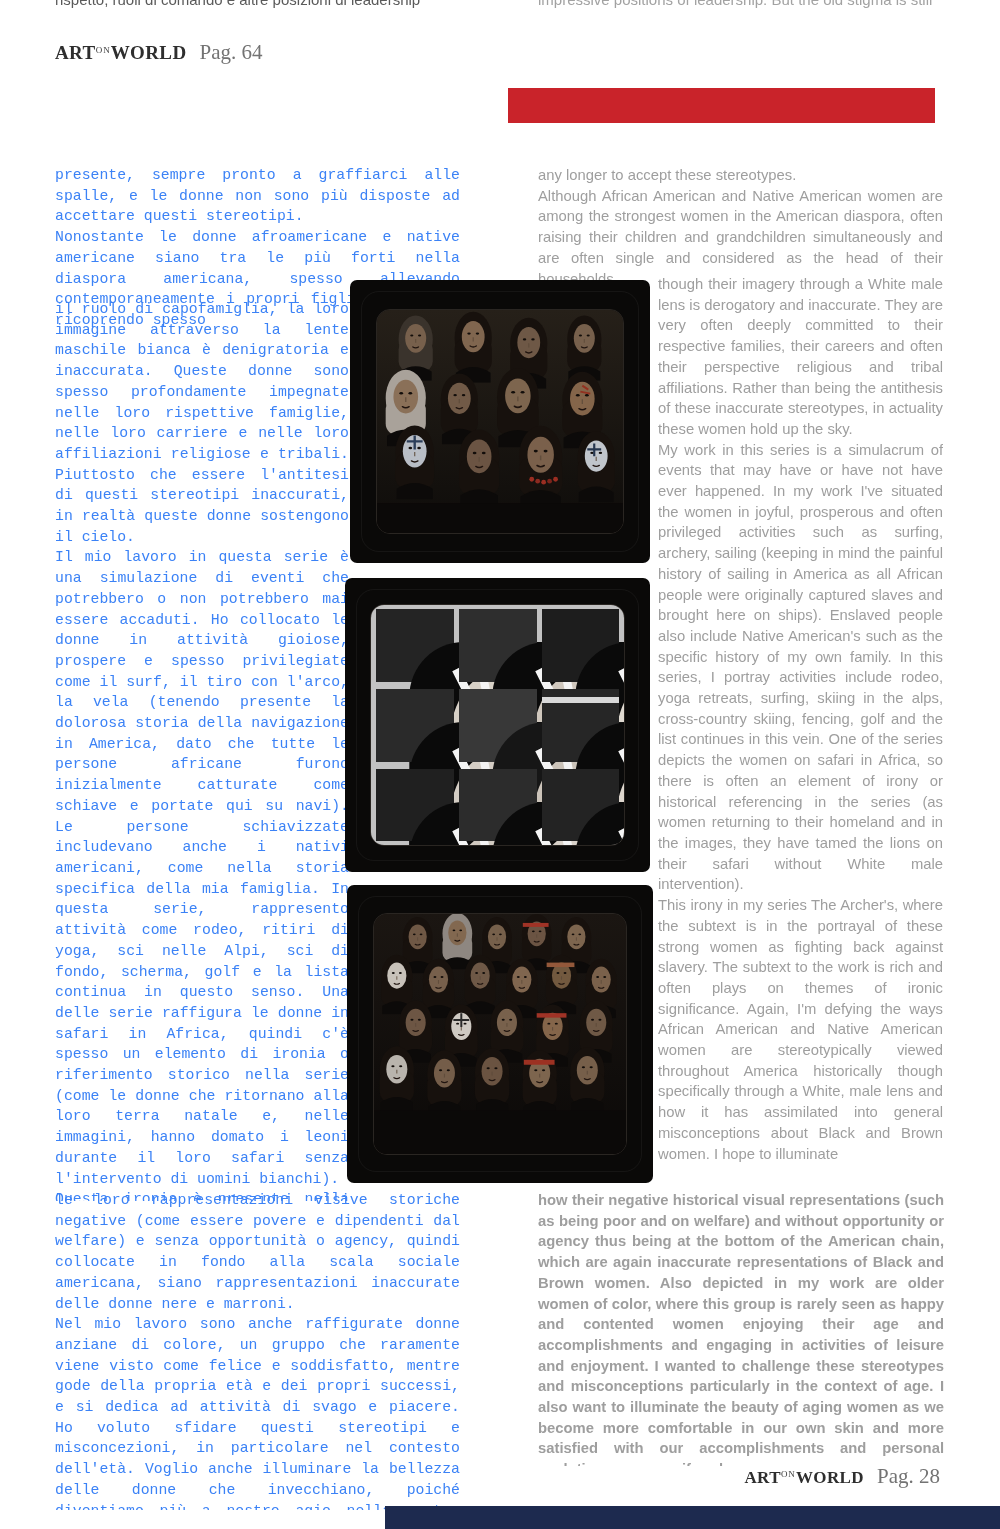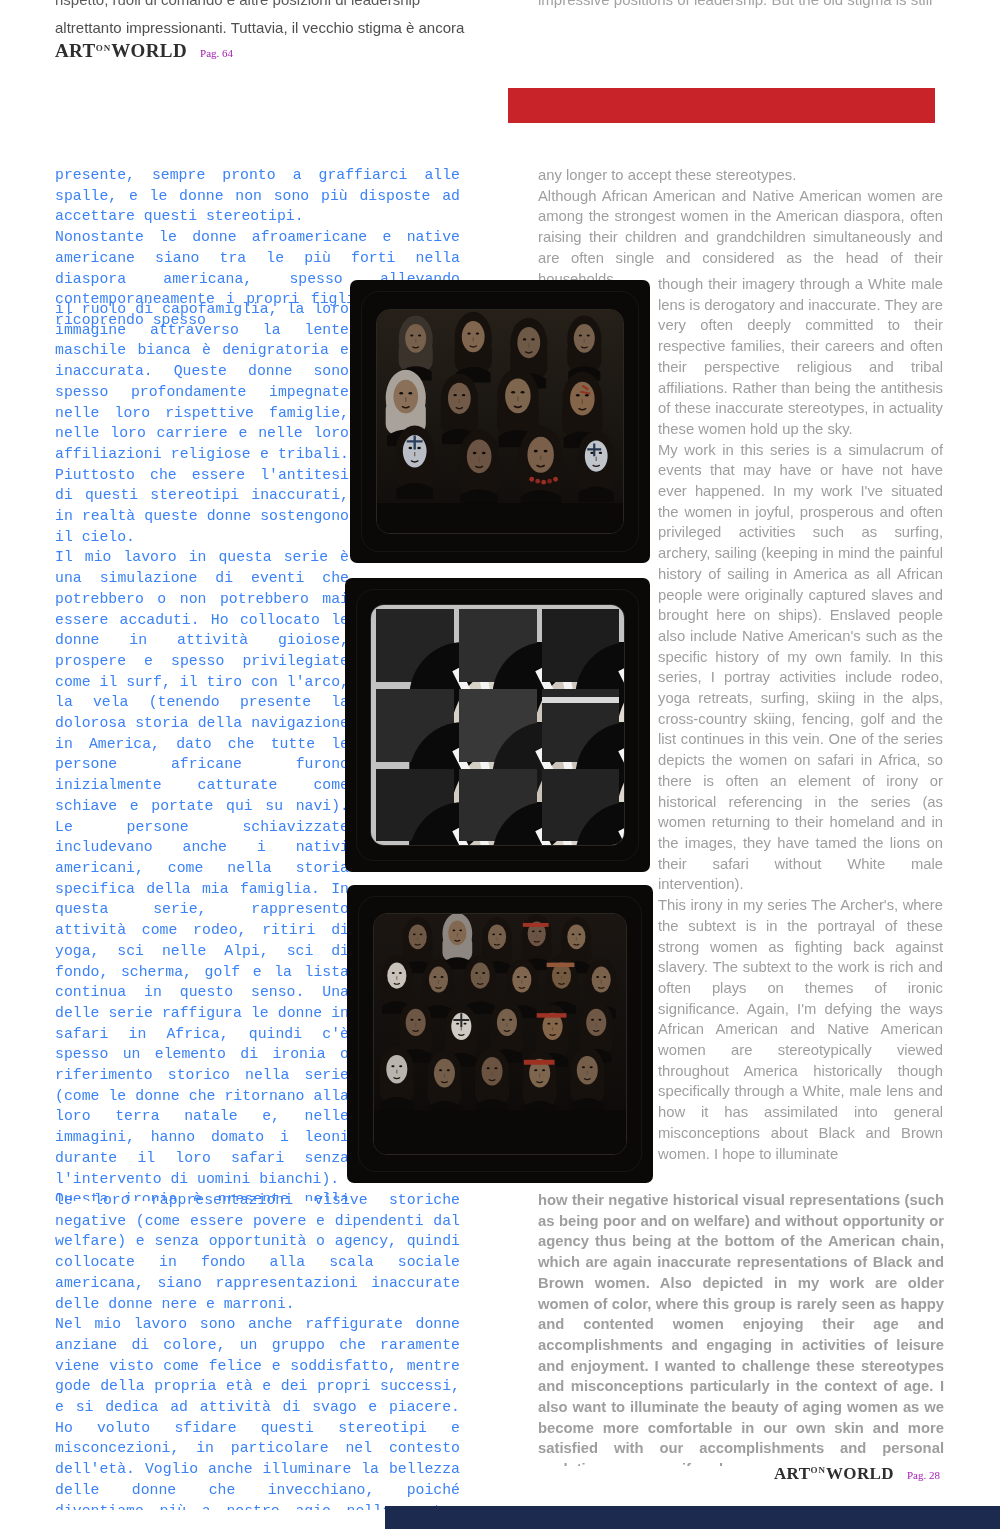--- a/index.html
+++ b/index.html
@@ -15,22 +15,22 @@
   .cut-right span{color:#a2a2a2;}
   .topline{position:absolute;top:17px;width:405px;font-size:15px;line-height:21px;white-space:nowrap;}
   .topline.l{left:55px;color:#4f4f4f;}
   .topline.r{left:538px;color:#9e9e9e;}
 
   
   .folio{position:absolute;font-family:"Liberation Serif","DejaVu Serif",serif;}
   .folio-top{left:55px;top:40px;}
   .folio-bottom{right:60px;top:1464px;text-align:right;}
   .brand{font-weight:700;color:#2e2e2e;font-size:19px;letter-spacing:0.4px;}
-  .brand .on{font-size:9px;vertical-align:6px;letter-spacing:1px;font-weight:700;color:#3a3a3a;}
-  .pag{color:#a21caf;font-size:11px;margin-left:9px;}
+  .brand .on{font-size:9px;vertical-align:6px;letter-spacing:1px;font-weight:400;color:#3a3a3a;}
+  .pag{color:#737373;font-size:21px;margin-left:9px;}
 
   
   .red-bar{position:absolute;left:508px;top:88px;width:427px;height:35px;background:#c9232a;}
   .navy-bar{position:absolute;left:385px;right:0;top:1506px;bottom:0;background:#1d2a4f;}
 
   
   .tblock{position:absolute;font-size:14.8px;line-height:20.7px;text-align:justify;white-space:pre-line;}
   .lcol{color:#3b82f6;font-family:Liberation Mono, monospace;}
   .rcol{color:#9e9e9e;}
   .la{left:55px;top:165px;width:405px;}
@@ -56,21 +56,20 @@
 <body>
 
 <div class="page">
 
   <div class="cutline cut-left" style="left:55px;width:405px;">
     <span>rispetto, ruoli di comando e altre posizioni di leadership</span>
   </div>
   <div class="cutline cut-right" style="left:538px;width:405px;">
     <span>impressive positions of leadership. But the old stigma is still</span>
   </div>
-  <div class="topline l">altrettanto impressionanti. Tuttavia, il vecchio stigma è ancora</div>
 
   <div class="folio folio-top">
     <span class="brand"><span>ART</span><span class="on">ON</span><span>WORLD</span></span>
     <span class="pag">Pag. 64</span>
   </div>
 
   <div class="red-bar"></div>
 
   <div class="tblock lcol la">presente, sempre pronto a graffiarci alle spalle, e le donne non sono più disposte ad accettare questi stereotipi.
 Nonostante le donne afroamericane e native americane siano tra le più forti nella diaspora americana, spesso allevando contemporaneamente i propri figli e nipoti e ricoprendo spesso</div>

